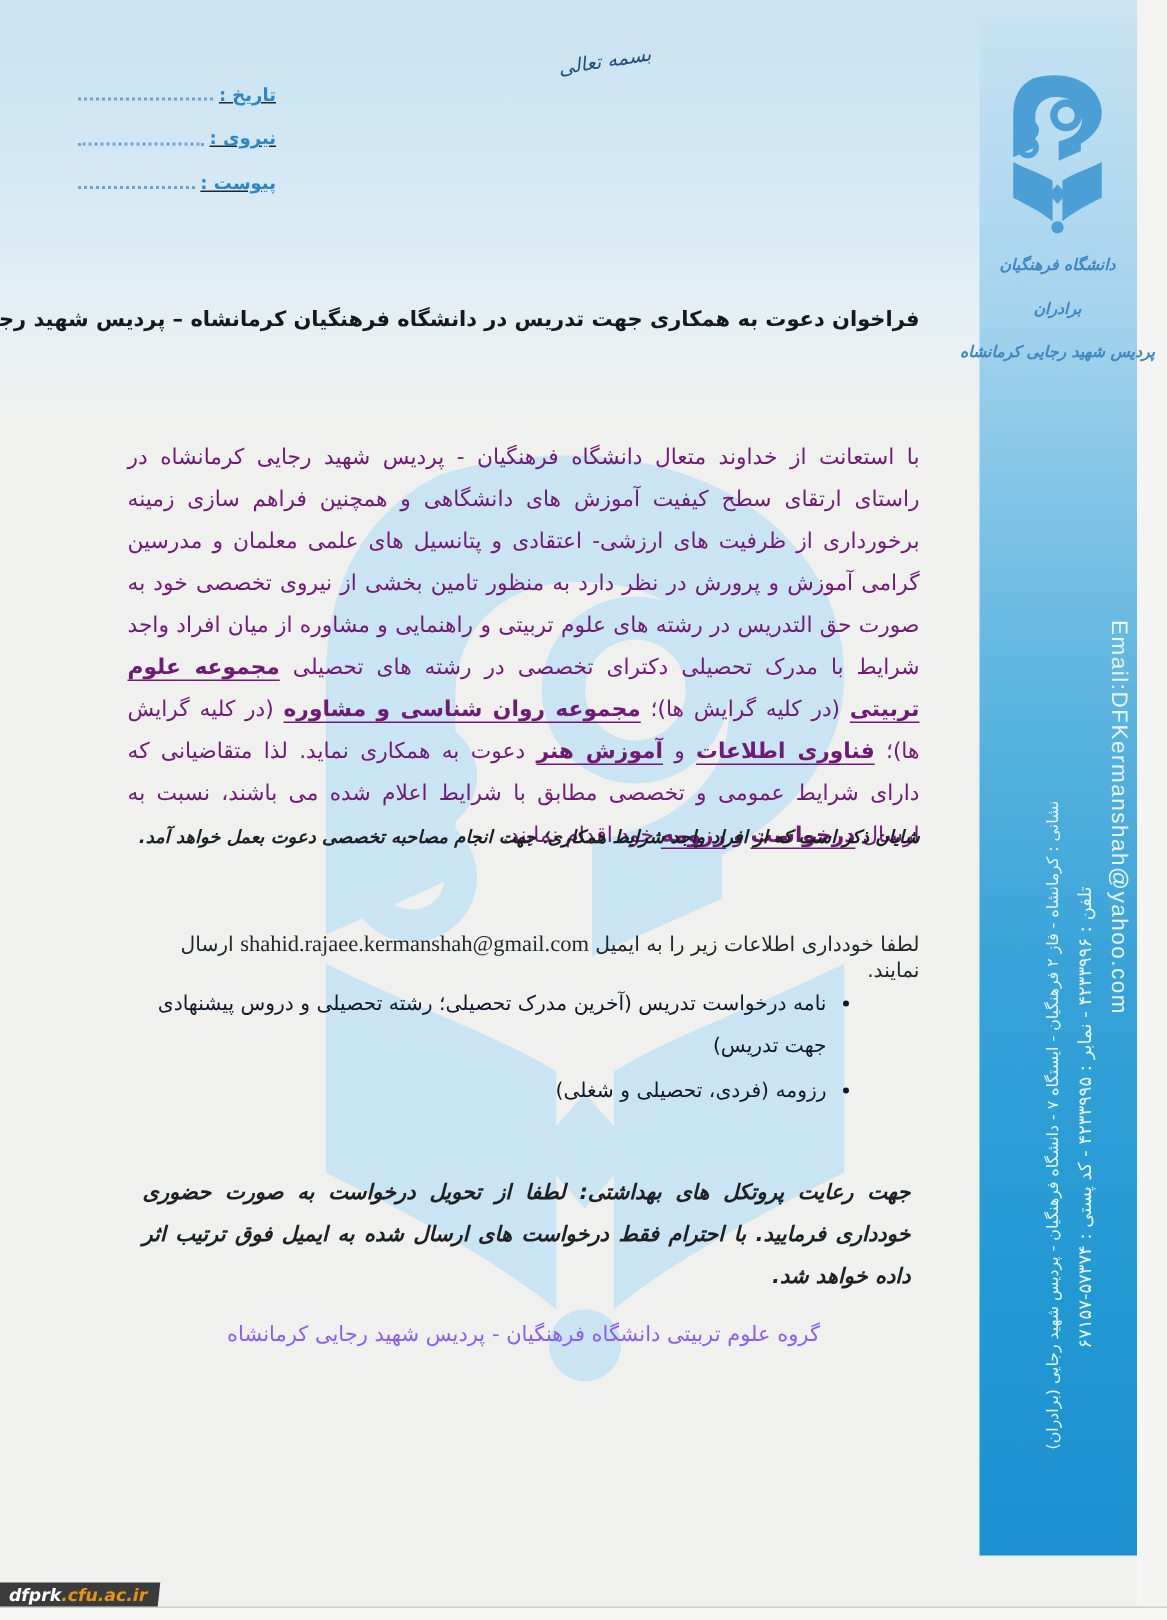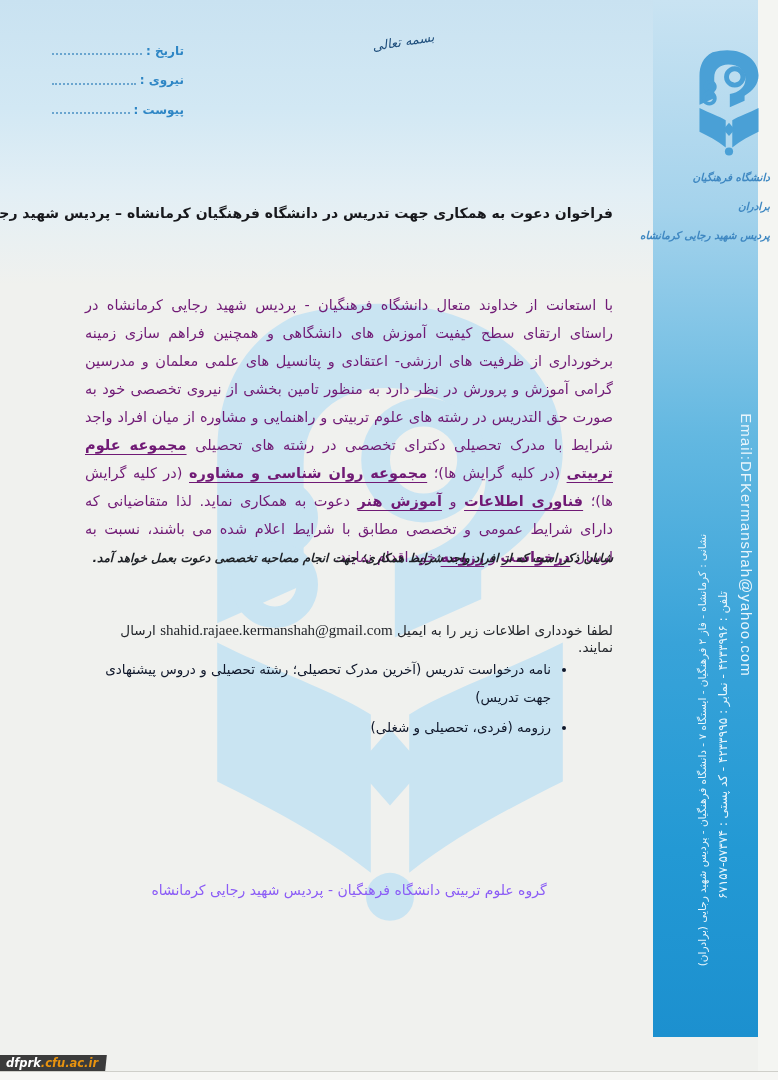--- a/index.html
+++ b/index.html
@@ -21,33 +21,33 @@
     background:linear-gradient(180deg,#c9e3f2 0%,#a5d3ec 20%,#63b8e1 42%,#38a3d9 62%,#2399d4 82%,#1c90cf 100%);
   }
   .right-margin{position:absolute; left:758px; top:0; width:20px; height:1080px; background:#f4f5f2; z-index:3;}
   .bottom-strip{position:absolute; left:0; top:1071px; width:778px; height:9px; background:#f6f6f4; border-top:1px solid #cfcfca; z-index:4;}
 
   
   .watermark{position:absolute; left:150px; top:268px; width:480px; height:672px; color:#c9e4f2; z-index:1;}
   .watermark svg{width:100%; height:100%;}
 
   
-  .stamp-fields{position:absolute; left:52px; top:44px; width:132px; direction:rtl; z-index:3;}
+  .stamp-fields{position:absolute; left:52px; top:56px; width:132px; direction:rtl; z-index:3;text-decoration:underline;}
   .stamp-row{display:flex; align-items:flex-end; margin-bottom:15px;}
   .stamp-label{font-size:12px; font-weight:bold; color:#2e86c5; white-space:nowrap; line-height:1.2;}
   .stamp-dots{flex:1; border-bottom:2px dotted #6aa5cf; height:4px; margin:0 4px 3px 0;}
 
   .besmellah{
     position:absolute; left:372px; top:34px; z-index:3;
     font-size:13px; font-style:italic; color:#1e4e7c;
     transform:rotate(-9deg); direction:rtl;
   }
 
   
-  .logo-block{position:absolute; left:640px; top:44px; width:130px; text-align:right; z-index:3; direction:rtl;}
+  .logo-block{position:absolute; left:640px; top:44px; width:130px; text-align:center; z-index:3; direction:rtl;}
   .logo-glyph{display:inline-block; width:82px; height:115px; color:#4aa0d6;}
   .logo-glyph svg{width:100%; height:100%;}
   .logo-text{font-size:10.5px; color:#3f88c2; line-height:29px; white-space:nowrap; font-weight:bold; font-style:italic;}
 
   
   .doc-title{
     position:absolute; left:85px; top:205px; width:528px; z-index:3;
     direction:rtl; text-align:center; white-space:nowrap;
     font-size:14px; font-weight:bold; color:#17181c;
   }
@@ -170,20 +170,21 @@
 
   <div class="interview-note">شایان ذکر است که از افراد واجد شرایط همکاری؛ جهت انجام مصاحبه تخصصی دعوت بعمل خواهد آمد.</div>
 
   <div class="email-line"><span>لطفا خودداری اطلاعات زیر را به ایمیل </span><span class="latin">shahid.rajaee.kermanshah@gmail.com</span><span> ارسال نمایند.</span></div>
 
   <ul class="bullet-list">
     <li>نامه درخواست تدریس (آخرین مدرک تحصیلی؛ رشته تحصیلی و دروس پیشنهادی جهت تدریس)</li>
     <li>رزومه (فردی، تحصیلی و شغلی)</li>
   </ul>
 
+  <div class="health-warning">جهت رعایت پروتکل های بهداشتی: لطفا از تحویل درخواست به صورت حضوری خودداری فرمایید. با احترام فقط درخواست های ارسال شده به ایمیل فوق ترتیب اثر داده خواهد شد.</div>
 
   <div class="signature">گروه علوم تربیتی دانشگاه فرهنگیان - پردیس شهید رجایی کرمانشاه</div>
 
   <div class="v-line v-rtl v-address">نشانی : کرمانشاه - فاز ۲ فرهنگیان - ایستگاه ۷ - دانشگاه فرهنگیان - پردیس شهید رجایی (برادران)</div>
   <div class="v-line v-rtl v-phone">تلفن : ۴۲۳۳۹۹۶ - نمابر : ۴۲۳۳۹۹۵ - کد پستی : ۵۷۳۷۴-۶۷۱۵۷</div>
   <div class="v-line v-ltr v-email">Email:DFKermanshah@yahoo.com</div>
 
   <div class="site-ribbon">
     <span class="inner"><span class="w">dfprk</span><span class="o">.cfu.ac.ir</span></span>
   </div>

